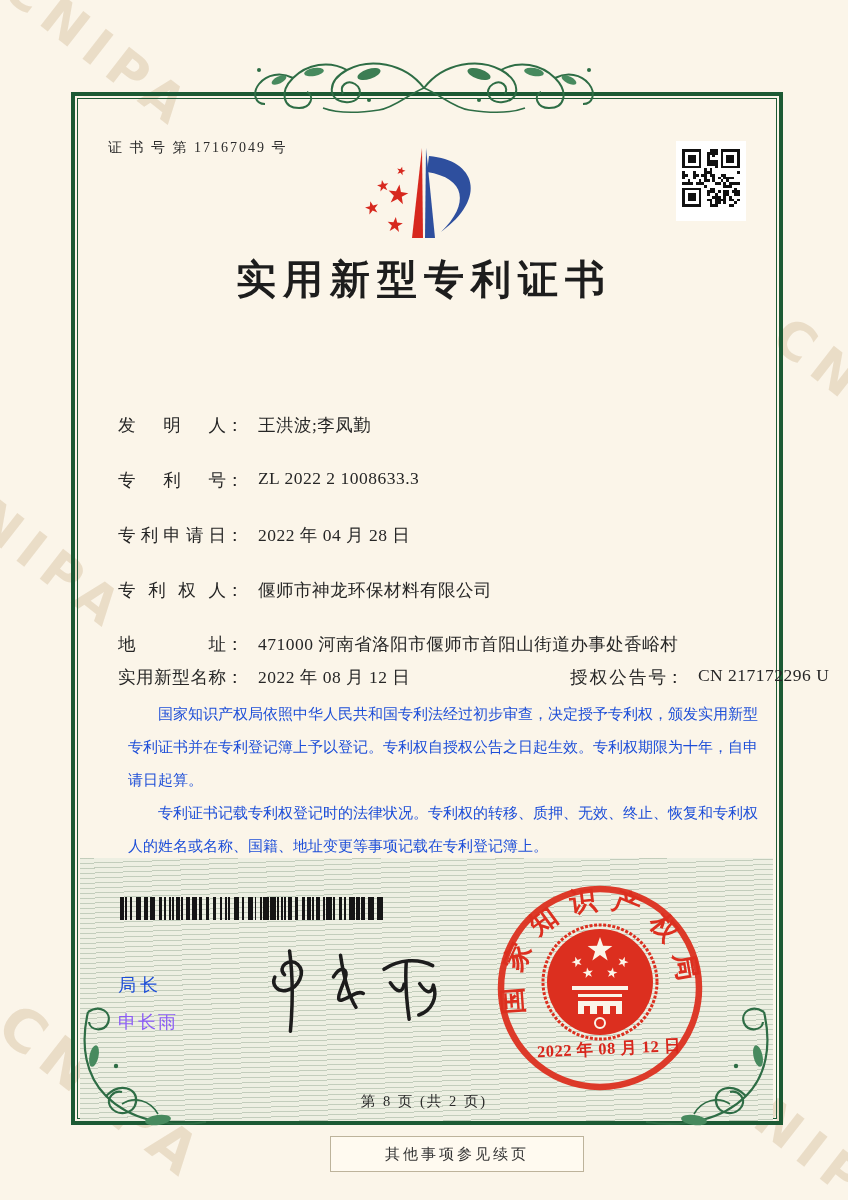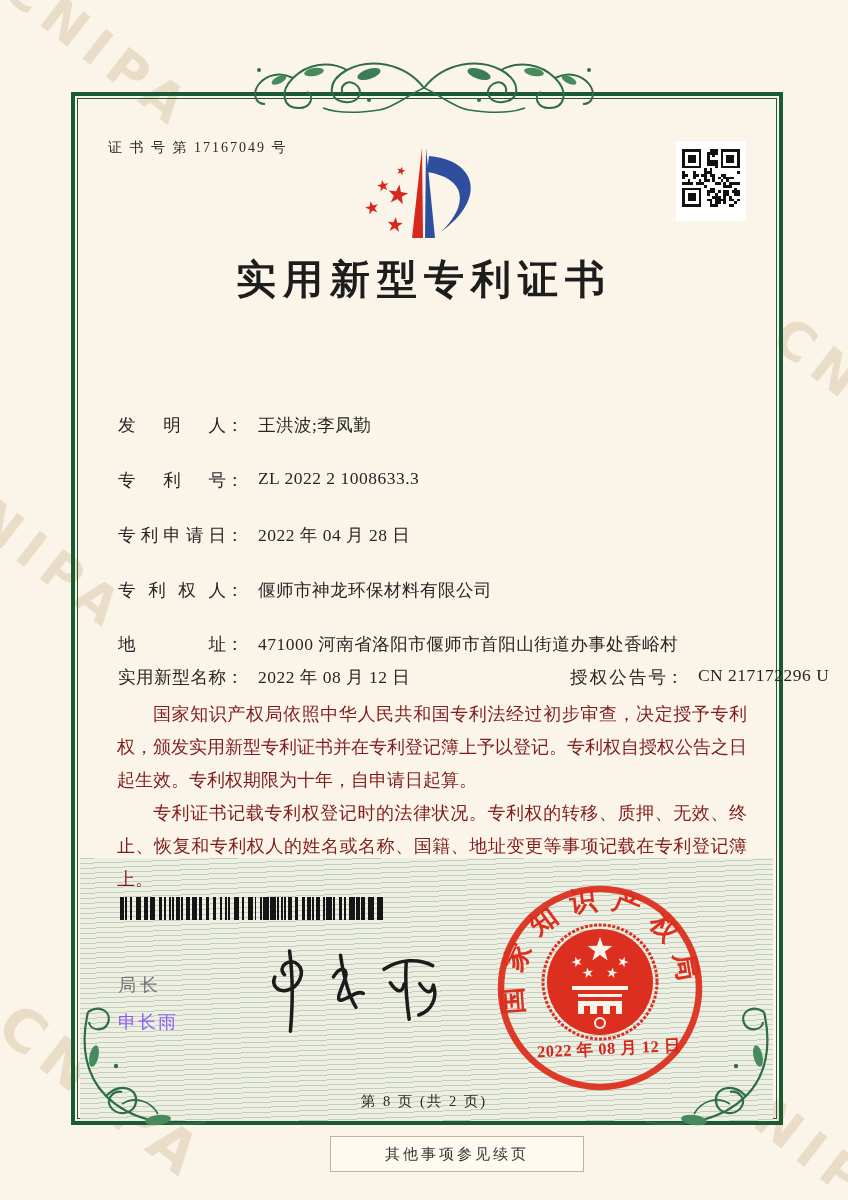--- a/index.html
+++ b/index.html
@@ -25,27 +25,27 @@
   .qr-box svg{position:absolute;left:6px;top:8px;}
   .title{position:absolute;left:0;top:252px;width:100%;text-align:center;
          font-size:40px;font-weight:bold;letter-spacing:7px;color:#1d1d1d;}
   
   .frow{position:absolute;left:118px;font-size:17.5px;white-space:nowrap;color:#262626;}
   .flabel{display:inline-block;width:108px;text-align:justify;text-align-last:justify;vertical-align:top;}
   .colon{display:inline-block;vertical-align:top;}
   .fvalue{display:inline-block;margin-left:10px;letter-spacing:0.5px;vertical-align:top;}
   .grant2{position:absolute;left:452px;top:0;}
   
-  .body-text{position:absolute;left:117px;top:698px;width:630px;font-size:18px;
-         line-height:33px;text-align:justify;color:#7f1d1d;}
+  .body-text{position:absolute;left:128px;top:698px;width:630px;font-size:15px;
+         line-height:33px;text-align:justify;color:#1d4ed8;}
   .body-text p{margin:0;text-indent:2em;}
   
   .barcode{position:absolute;left:120px;top:897px;width:286px;height:23px;overflow:hidden;white-space:nowrap;}
   
-  .signer-title{position:absolute;left:118px;top:973px;font-size:18px;letter-spacing:4px;color:#737373;}
+  .signer-title{position:absolute;left:118px;top:973px;font-size:18px;letter-spacing:4px;color:#1d4ed8;}
   .signer-name{position:absolute;left:118px;top:1010px;font-size:18px;letter-spacing:2px;color:#8b5cf6;}
   .signature{position:absolute;left:248px;top:942px;transform:rotate(-2deg);}
   
   .seal{position:absolute;left:494px;top:882px;width:212px;height:212px;}
   .seal-date{position:absolute;left:524px;top:1038px;width:170px;text-align:center;
         font-size:16.5px;font-weight:bold;color:#d8261c;letter-spacing:0.5px;
         transform:rotate(-2.5deg);white-space:nowrap;}
   
   .page-num{position:absolute;left:0;top:1092px;width:100%;text-align:center;
         font-size:14.5px;letter-spacing:2px;color:#2a2a2a;}

